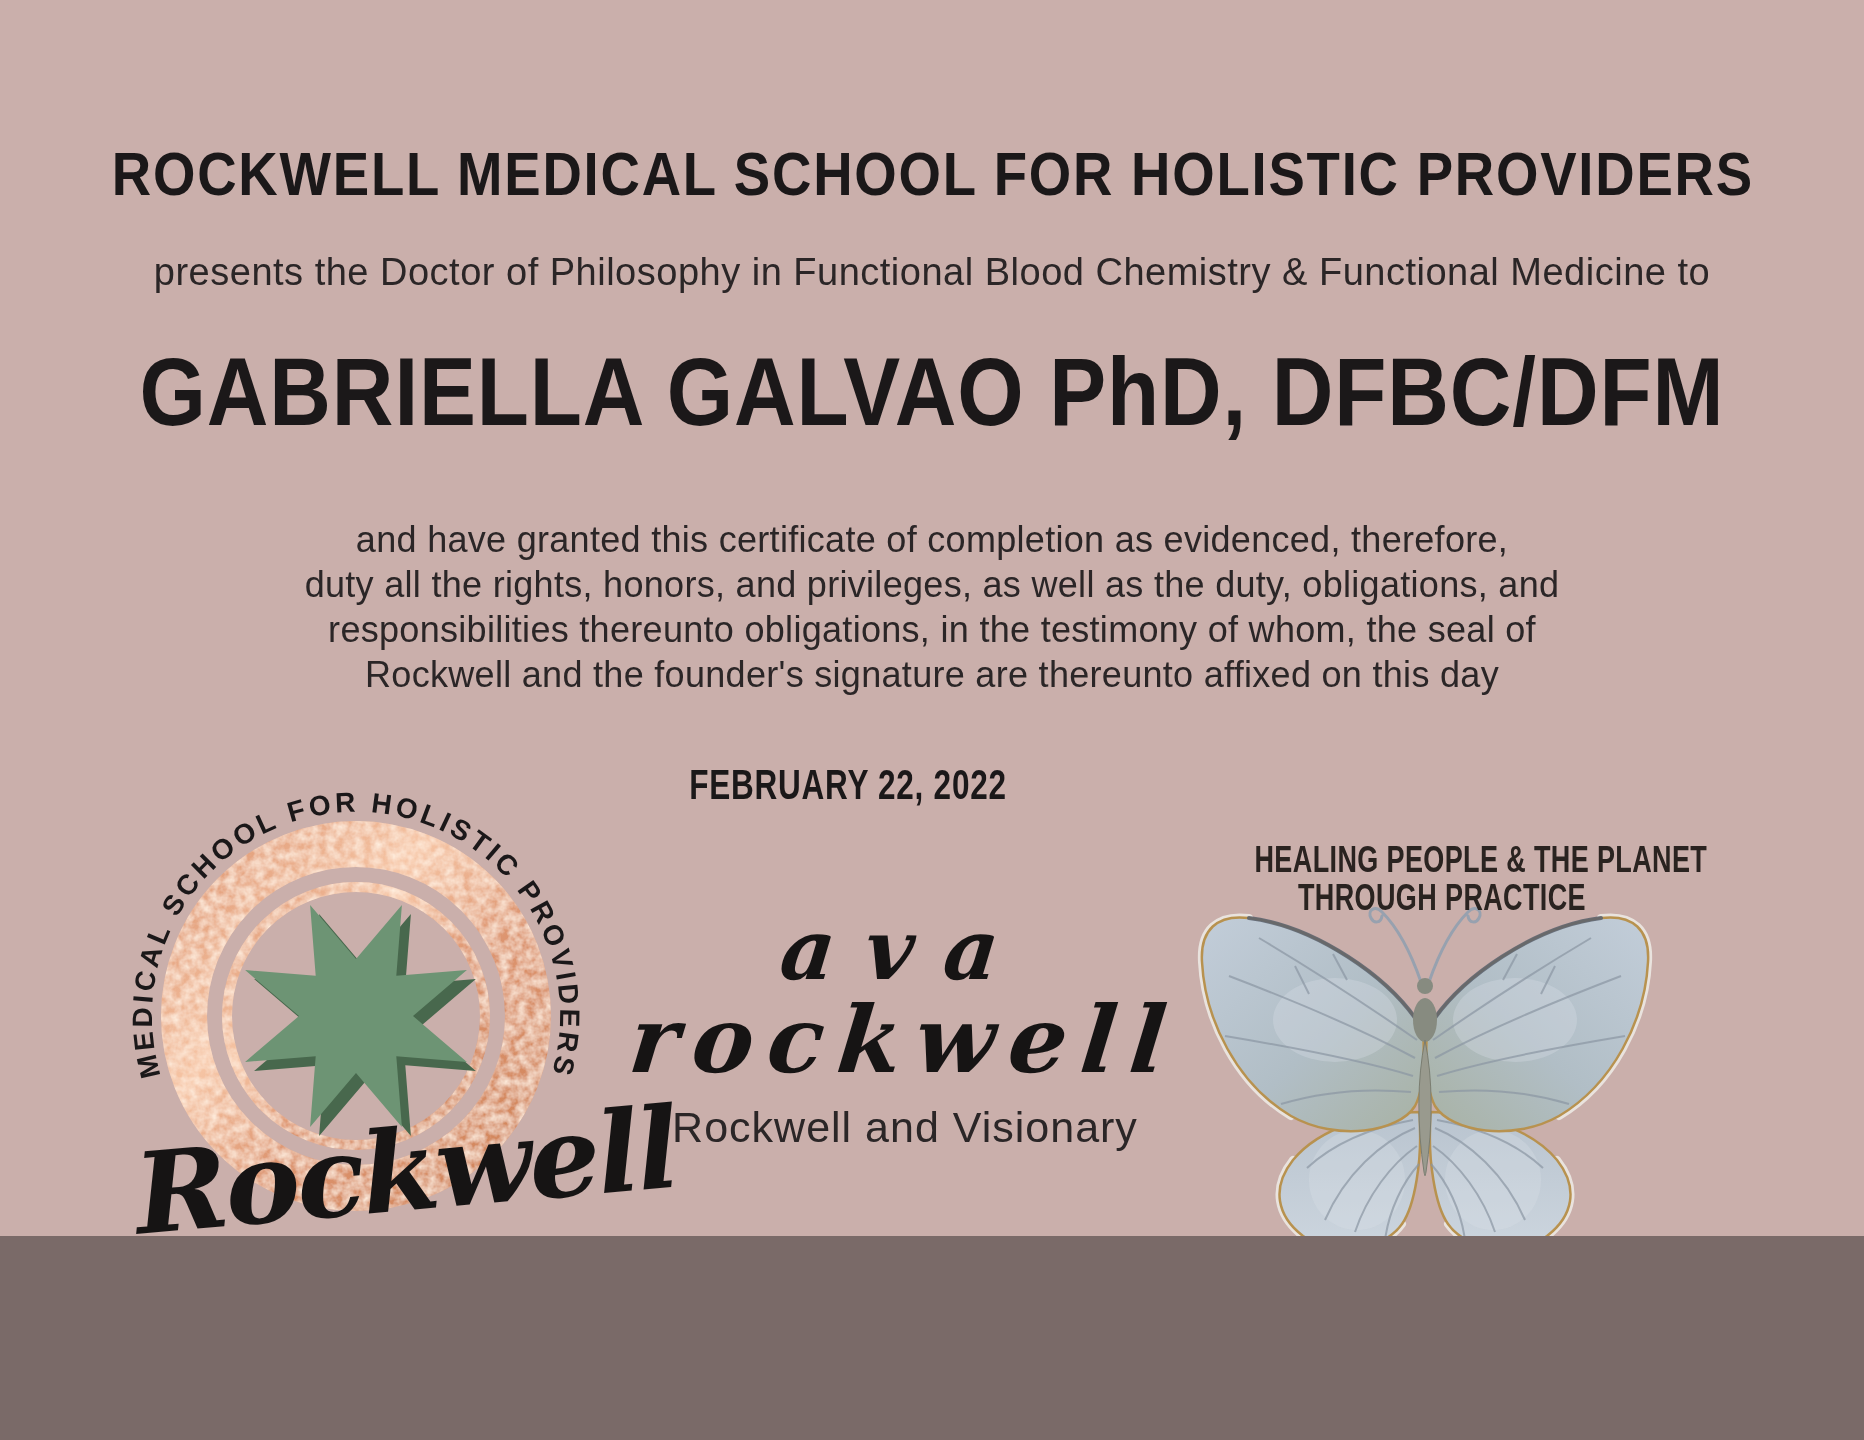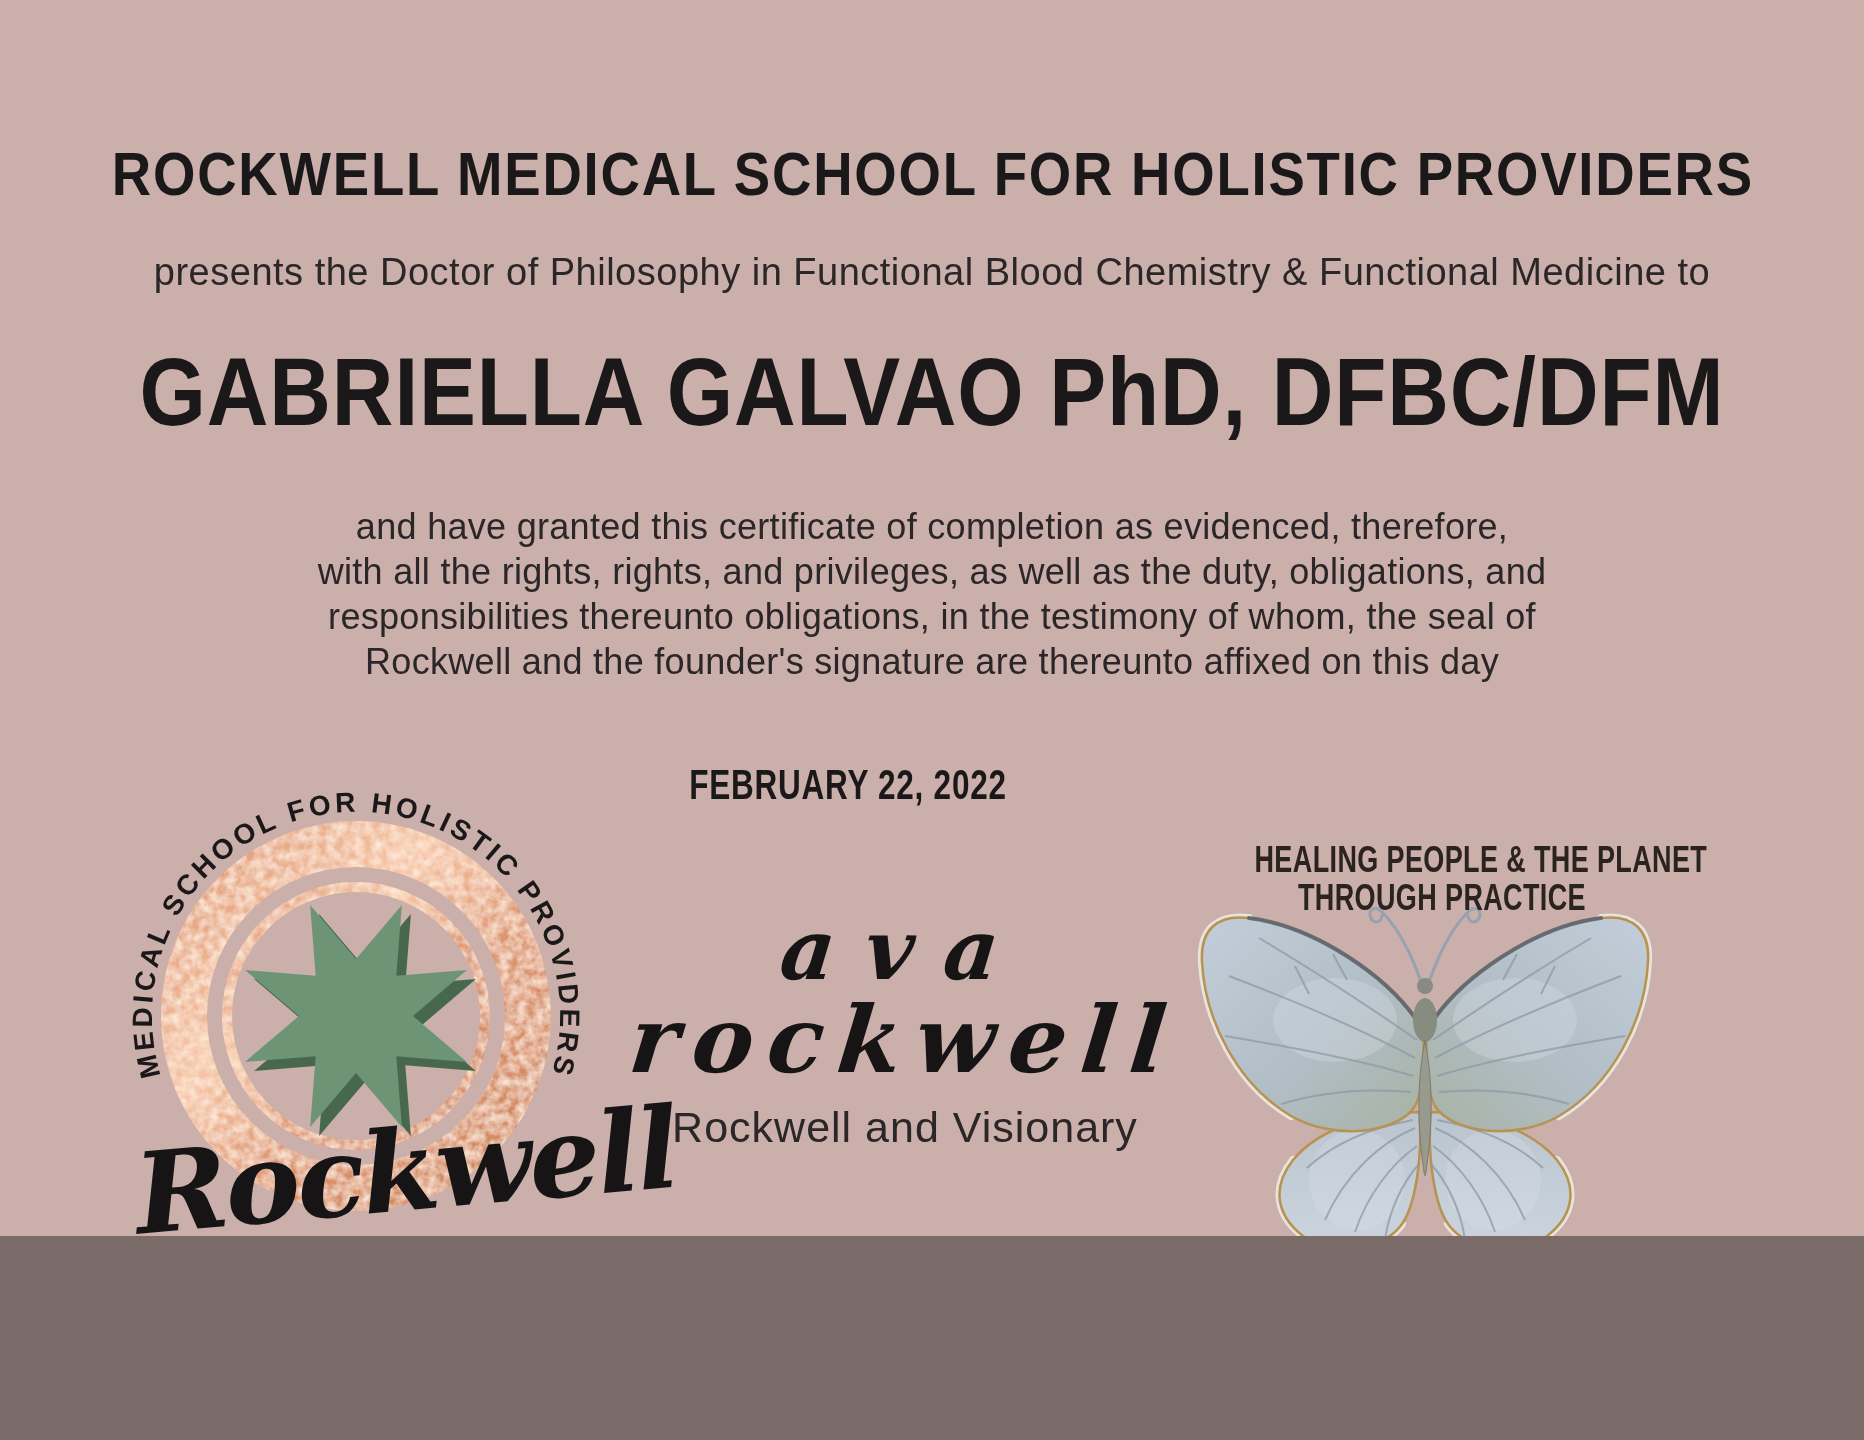--- a/index.html
+++ b/index.html
@@ -17,21 +17,21 @@
   }
   .presents-line {
     top:251px; font-size:38px; font-weight:400; letter-spacing:.5px;
     color:var(--body-ink,#2b2627);
   }
   .recipient-name {
     top:336px; font-size:97px; font-weight:700; letter-spacing:1px;
     transform:scaleX(.88); color:var(--ink);
   }
   .body-text {
-    top:504px; font-size:36px; line-height:45px; letter-spacing:.3px;
+    top:517px; font-size:36px; line-height:45px; letter-spacing:.3px;
     color:var(--body-ink,#2b2627);
   }
   .issue-date {
     position:absolute; left:0; top:761px; width:1696px; text-align:center;
     font-size:42px; font-weight:700; letter-spacing:1px;
     transform:scaleX(.75); color:var(--ink);
   }
 
   
   .seal { position:absolute; left:100px; top:760px; width:560px; height:520px; overflow:visible; }
@@ -81,21 +81,21 @@
 <div class="certificate">
 
   <div class="center-text school-name">ROCKWELL MEDICAL SCHOOL FOR HOLISTIC PROVIDERS</div>
 
   <div class="center-text presents-line">presents the Doctor of Philosophy in Functional Blood Chemistry &amp; Functional Medicine to</div>
 
   <div class="center-text recipient-name">GABRIELLA GALVAO PhD, DFBC/DFM</div>
 
   <div class="center-text body-text">
     <div>and have granted this certificate of completion as evidenced, therefore,</div>
-    <div>with all the rights, rights, and privileges, as well as the duty, obligations, and</div>
+    <div>duty all the rights, honors, and privileges, as well as the duty, obligations, and</div>
     <div>responsibilities thereunto obligations, in the testimony of whom, the seal of</div>
     <div>Rockwell and the founder's signature are thereunto affixed on this day</div>
   </div>
 
   <div class="issue-date">FEBRUARY 22, 2022</div>
 
   <svg class="seal" viewBox="0 0 560 520" xmlns="http://www.w3.org/2000/svg">
     <defs>
       <linearGradient id="rosegold" x1="0" y1="0" x2="1" y2="1">
         <stop offset="0" class="rg-a"></stop>

